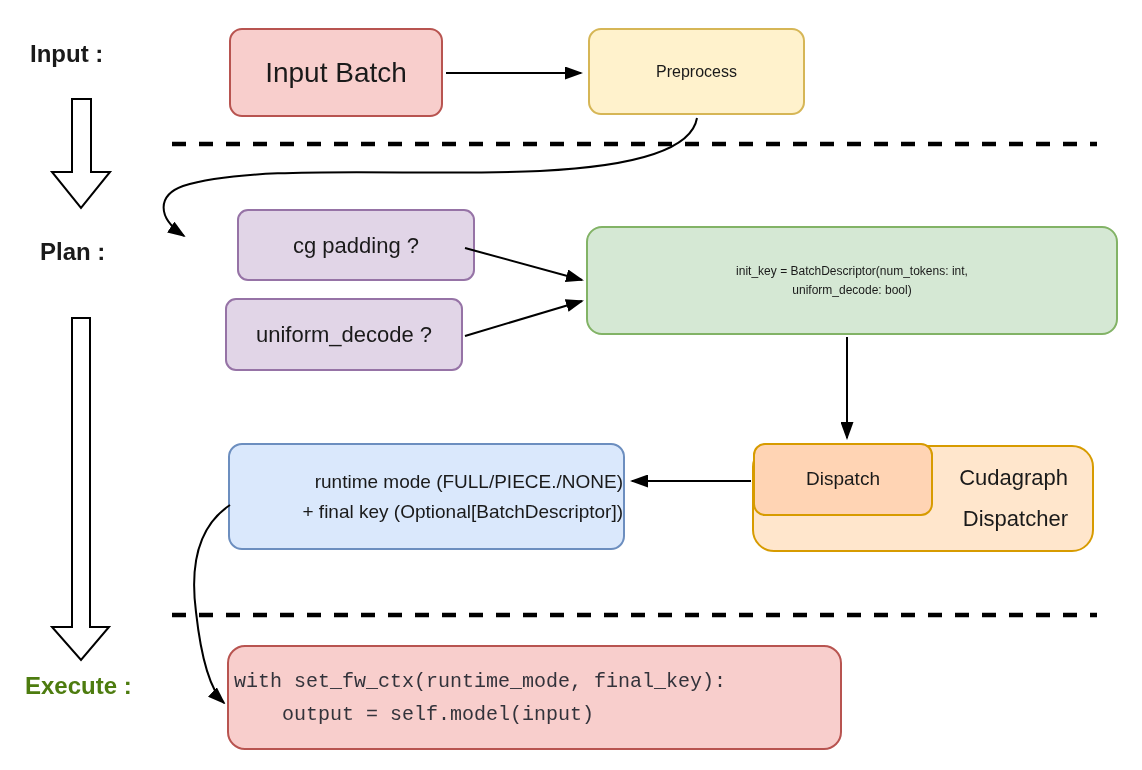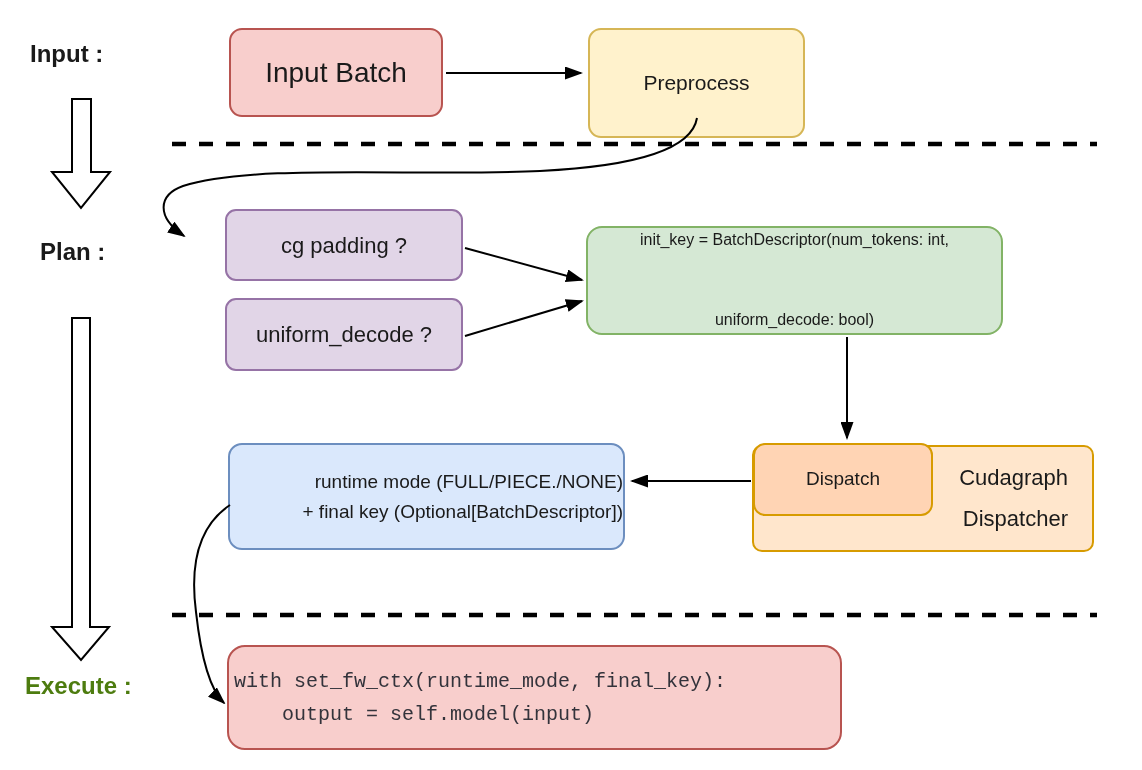--- a/index.html
+++ b/index.html
@@ -25,26 +25,26 @@
     display:flex;
     flex-direction:column;
     align-items:center;
     justify-content:center;
     text-align:center;
     color:#1a1a1a;
     line-height:1.5;
   }
   .node .ln{display:block;}
   #node-input-batch      {left:229px;top:28px;width:214px;height:89px;font-size:28px;}
-  #node-preprocess       {left:588px;top:28px;width:217px;height:110px;font-size:21px;}
+  #node-preprocess       {left:588px;top:28px;width:217px;height:87px;font-size:16px;}
   #node-cg-padding       {left:225px;top:209px;width:238px;height:72px;font-size:22px;border-radius:11px;}
   #node-uniform-decode   {left:225px;top:298px;width:238px;height:73px;font-size:22px;border-radius:11px;}
-  #node-init-key         {left:586px;top:226px;width:417px;height:109px;font-size:16px;border-radius:16px;line-height:1.55;justify-content:space-between;}
+  #node-init-key         {left:586px;top:226px;width:532px;height:109px;font-size:12px;border-radius:16px;line-height:1.55;}
   #node-runtime-mode     {left:228px;top:443px;width:397px;height:107px;font-size:19px;border-radius:14px;line-height:1.55;align-items:flex-end;}
-  #node-cudagraph        {left:752px;top:445px;width:342px;height:107px;font-size:22px;border-radius:10px;z-index:1;
+  #node-cudagraph        {left:752px;top:445px;width:342px;height:107px;font-size:22px;border-radius:22px;z-index:1;
                           align-items:flex-end;padding-right:24px;line-height:1.55;gap:7px;}
   #node-dispatch         {left:753px;top:443px;width:180px;height:73px;font-size:19px;border-radius:12px;z-index:2;}
   #node-execute-code     {left:227px;top:645px;width:615px;height:105px;border-radius:18px;
                           font-family:"Liberation Mono", monospace;font-size:20px;
                           align-items:flex-start;justify-content:center;padding-left:5px;
                           line-height:1.65;white-space:pre;text-align:left;}
   #label-input  {left:30px;top:40px;}
   #label-plan   {left:40px;top:238px;}
   #label-execute{left:25px;top:672px;}
   svg.layer{position:absolute;left:0;top:0;z-index:3;pointer-events:none;}
@@ -62,21 +62,21 @@
   <div class="section-label" id="label-execute" style="color: #4d7c0f;">Execute :</div>
 
   <div class="node" id="node-input-batch" style="background-color: rgb(248, 206, 204); border-color: rgb(184, 84, 80);">
     <span class="ln">Input Batch</span>
   </div>
 
   <div class="node" id="node-preprocess" style="background-color: rgb(255, 242, 204); border-color: rgb(214, 182, 86);">
     <span class="ln">Preprocess</span>
   </div>
 
-  <div class="node" id="node-cg-padding" style="background-color: rgb(225, 213, 231); border-color: rgb(150, 115, 166);">
+  <div class="node" id="node-cg-padding" style="background-color: rgb(225, 213, 231); border-color: rgb(150, 115, 166); margin-left: 12px;">
     <span class="ln">cg padding ?</span>
   </div>
 
   <div class="node" id="node-uniform-decode" style="background-color: rgb(225, 213, 231); border-color: rgb(150, 115, 166);">
     <span class="ln">uniform_decode ?</span>
   </div>
 
   <div class="node" id="node-init-key" style="background-color: rgb(213, 232, 212); border-color: rgb(130, 179, 102);">
     <span class="ln">init_key = BatchDescriptor(num_tokens: int,</span>
     <span class="ln">uniform_decode: bool)</span>

